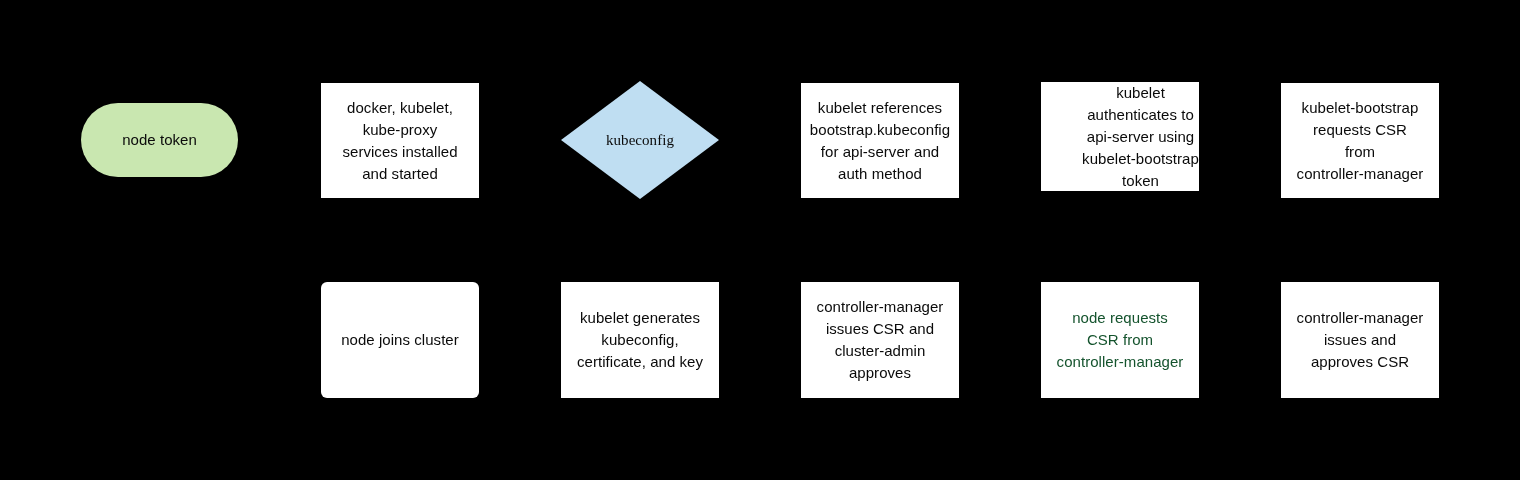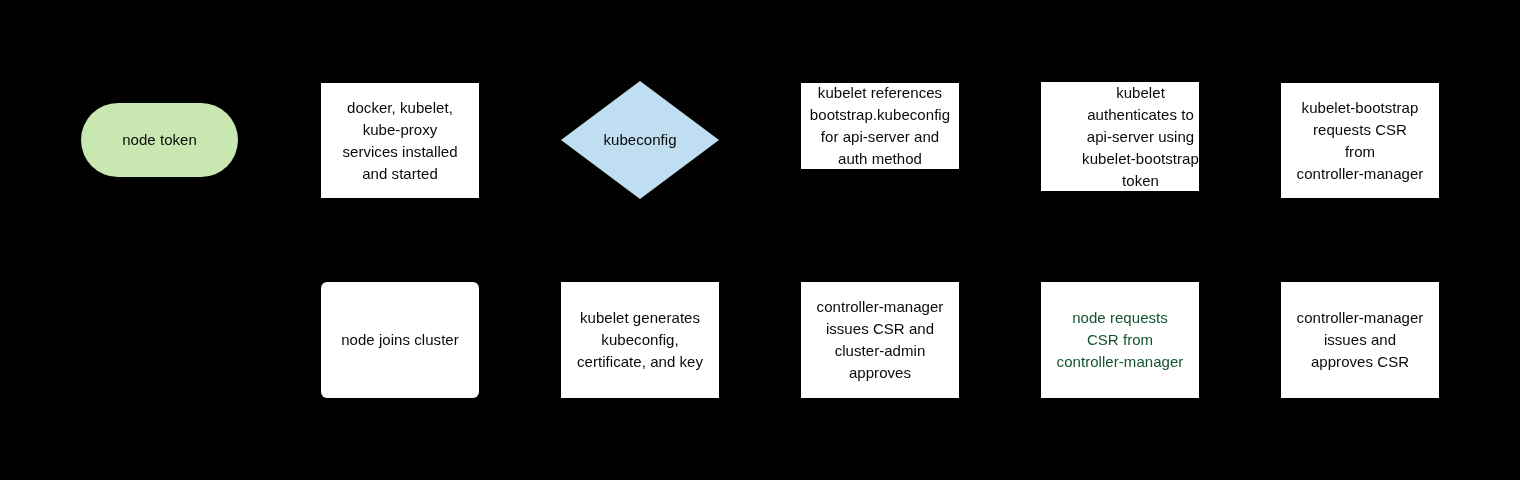--- a/index.html
+++ b/index.html
@@ -82,25 +82,25 @@
     <div style="position: absolute; left: 0px; top: 0px; width: 100%; height: 100%;">
       <div class="node terminator" style="left: 81px; top: 103px; width: 157px; height: 74px; background: rgb(201, 231, 176); color: rgb(10, 10, 10);">
         <span class="label">node token</span>
       </div>
       <div class="node process" style="left: 321px; top: 83px; width: 158px; height: 115px; background: rgb(255, 255, 255); color: rgb(10, 10, 10);">
         <span class="label">docker, kubelet,
 kube-proxy
 services installed
 and started</span>
       </div>
-      <div class="node decision" style="left: 561px; top: 81px; width: 158px; height: 118px; color: rgb(10, 10, 10);">
+      <div class="node decision" style="left: 561px; top: 81px; width: 158px; height: 118px; color: rgb(10, 10, 10); font-family: Liberation Serif, serif;">
         <div class="diamond-shape" style="background: rgb(191, 222, 242);"></div>
         <span class="label">kubeconfig</span>
       </div>
-      <div class="node process" style="left: 801px; top: 83px; width: 158px; height: 86px; background: rgb(255, 255, 255); color: rgb(10, 10, 10);">
+      <div class="node process" style="left: 801px; top: 83px; width: 158px; height: 115px; background: rgb(255, 255, 255); color: rgb(10, 10, 10);">
         <span class="label overflow">kubelet references
 bootstrap.kubeconfig
 for api-server and
 auth method</span>
       </div>
       <div class="node process" style="left: 1041px; top: 82px; width: 158px; height: 109px; background: rgb(255, 255, 255); color: rgb(10, 10, 10); padding-left: 41px;">
         <span class="label">kubelet
 authenticates to
 api-server using
 kubelet-bootstrap

